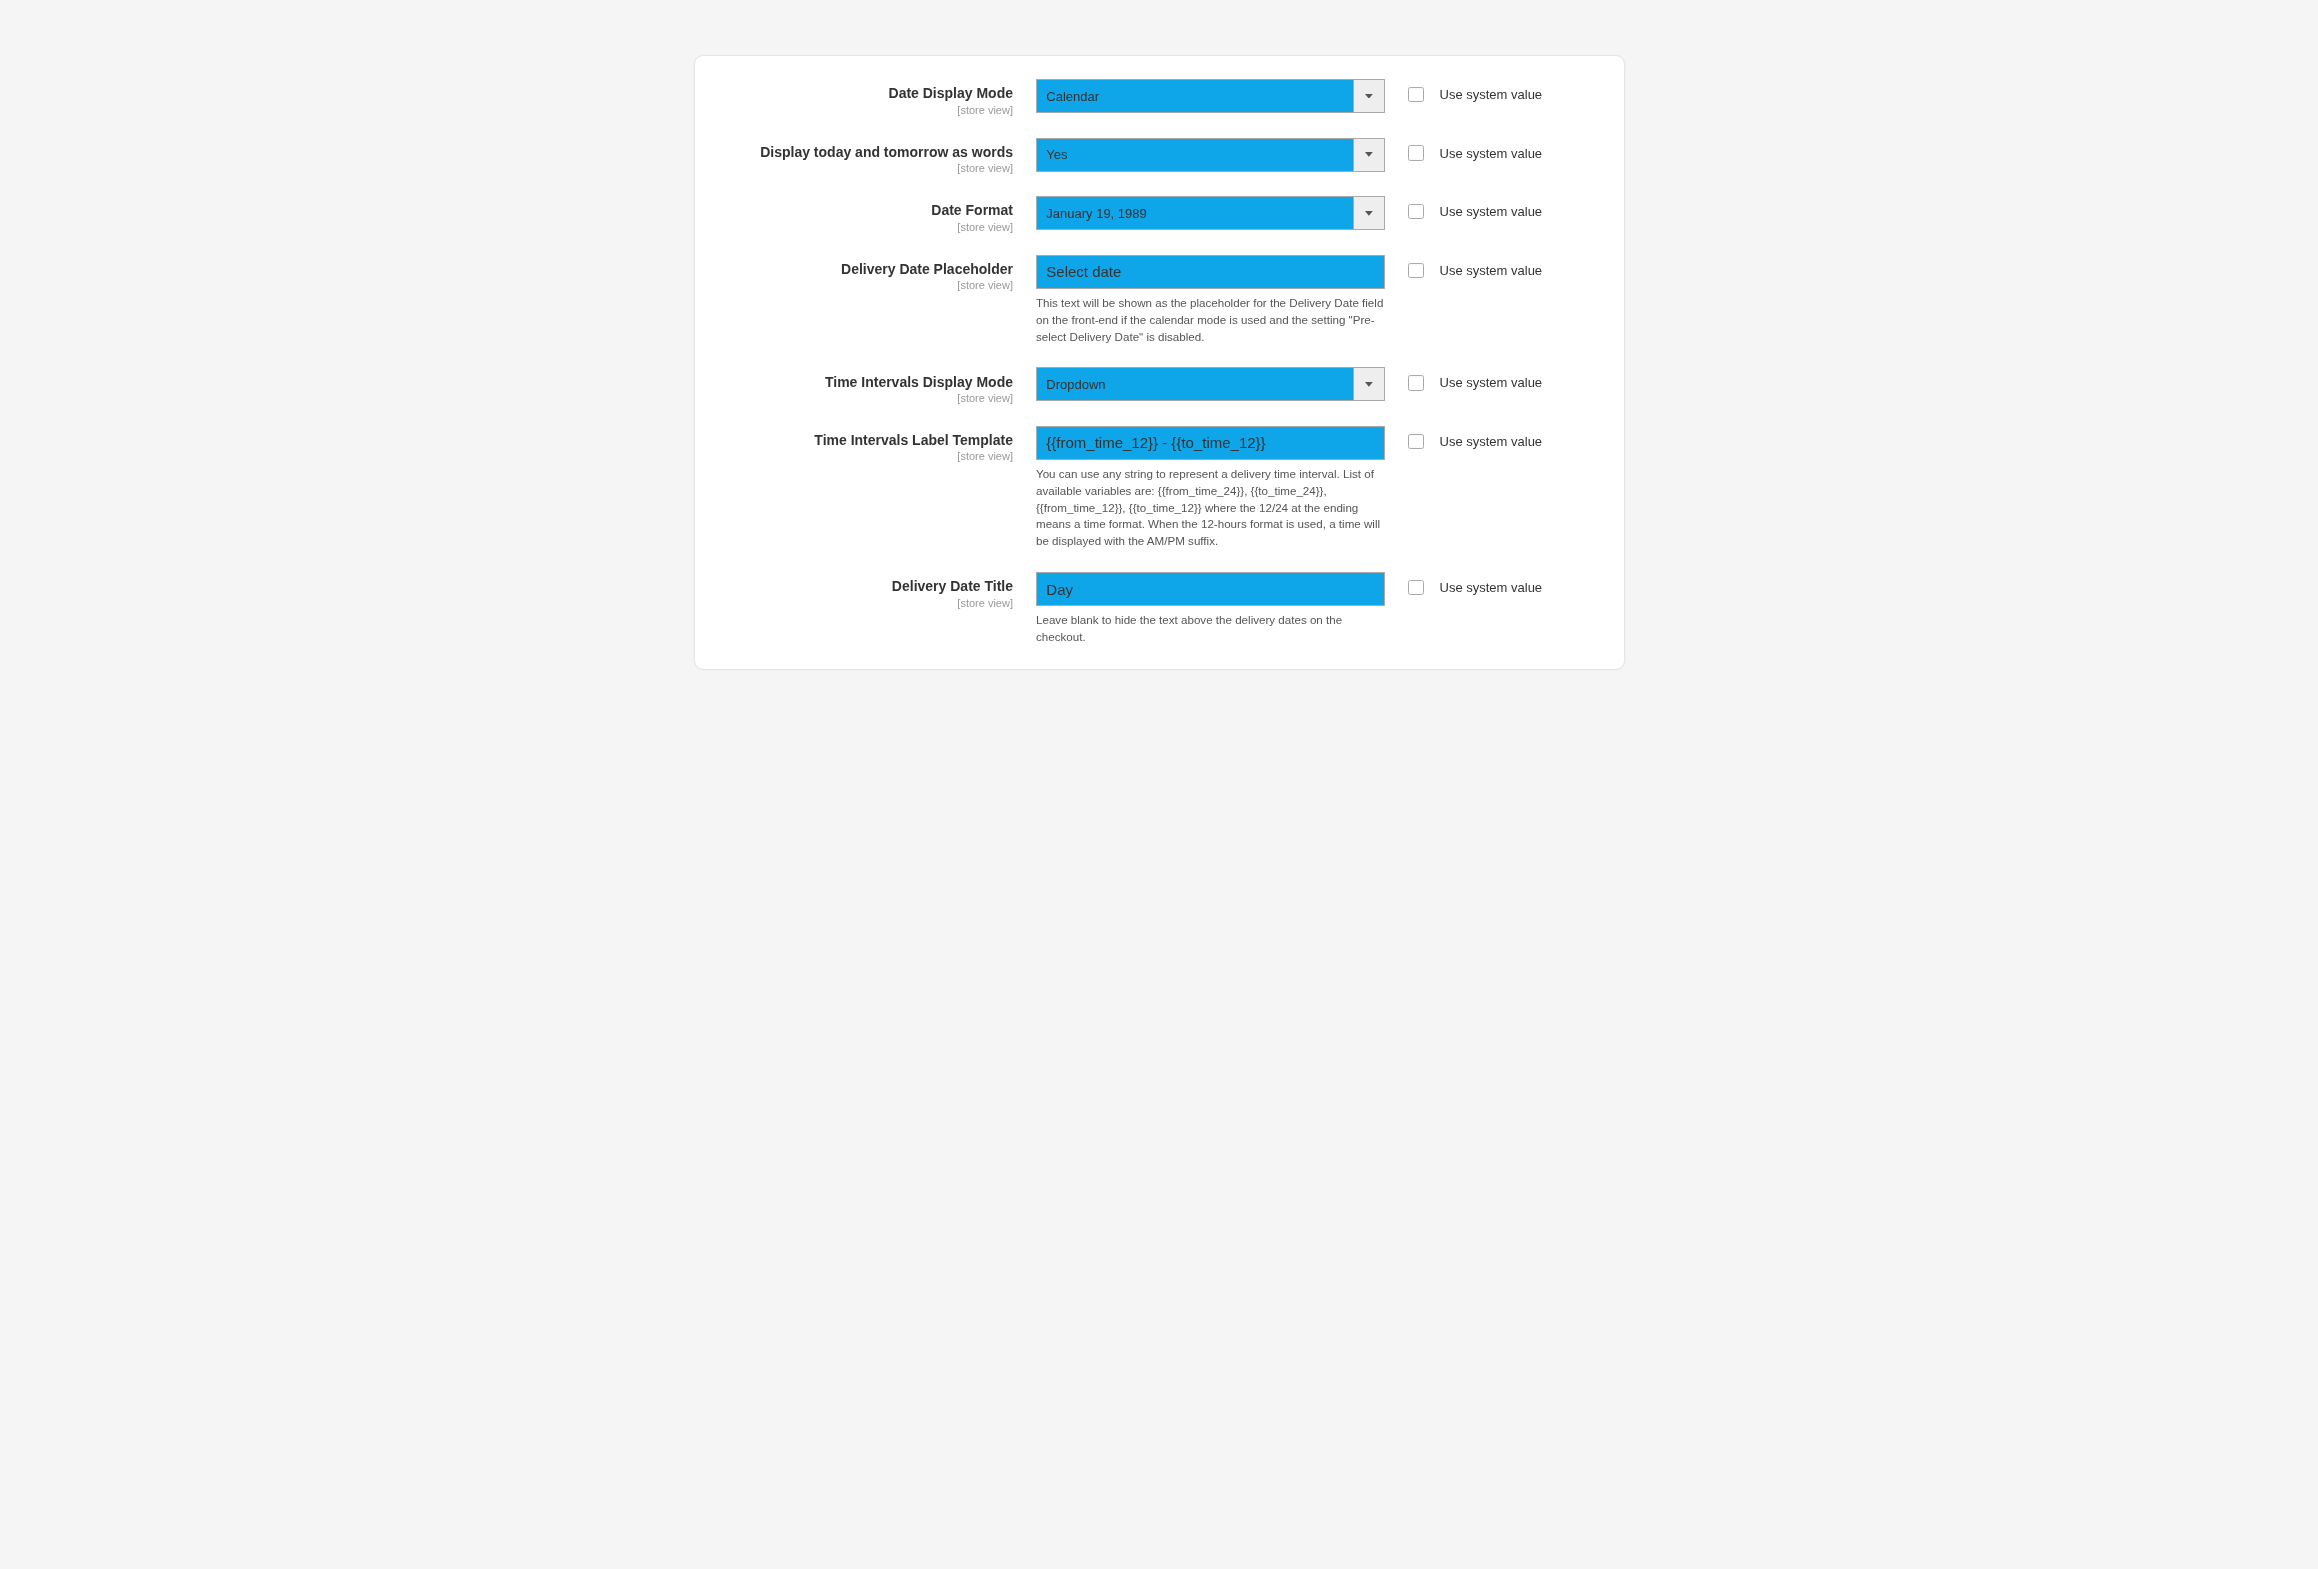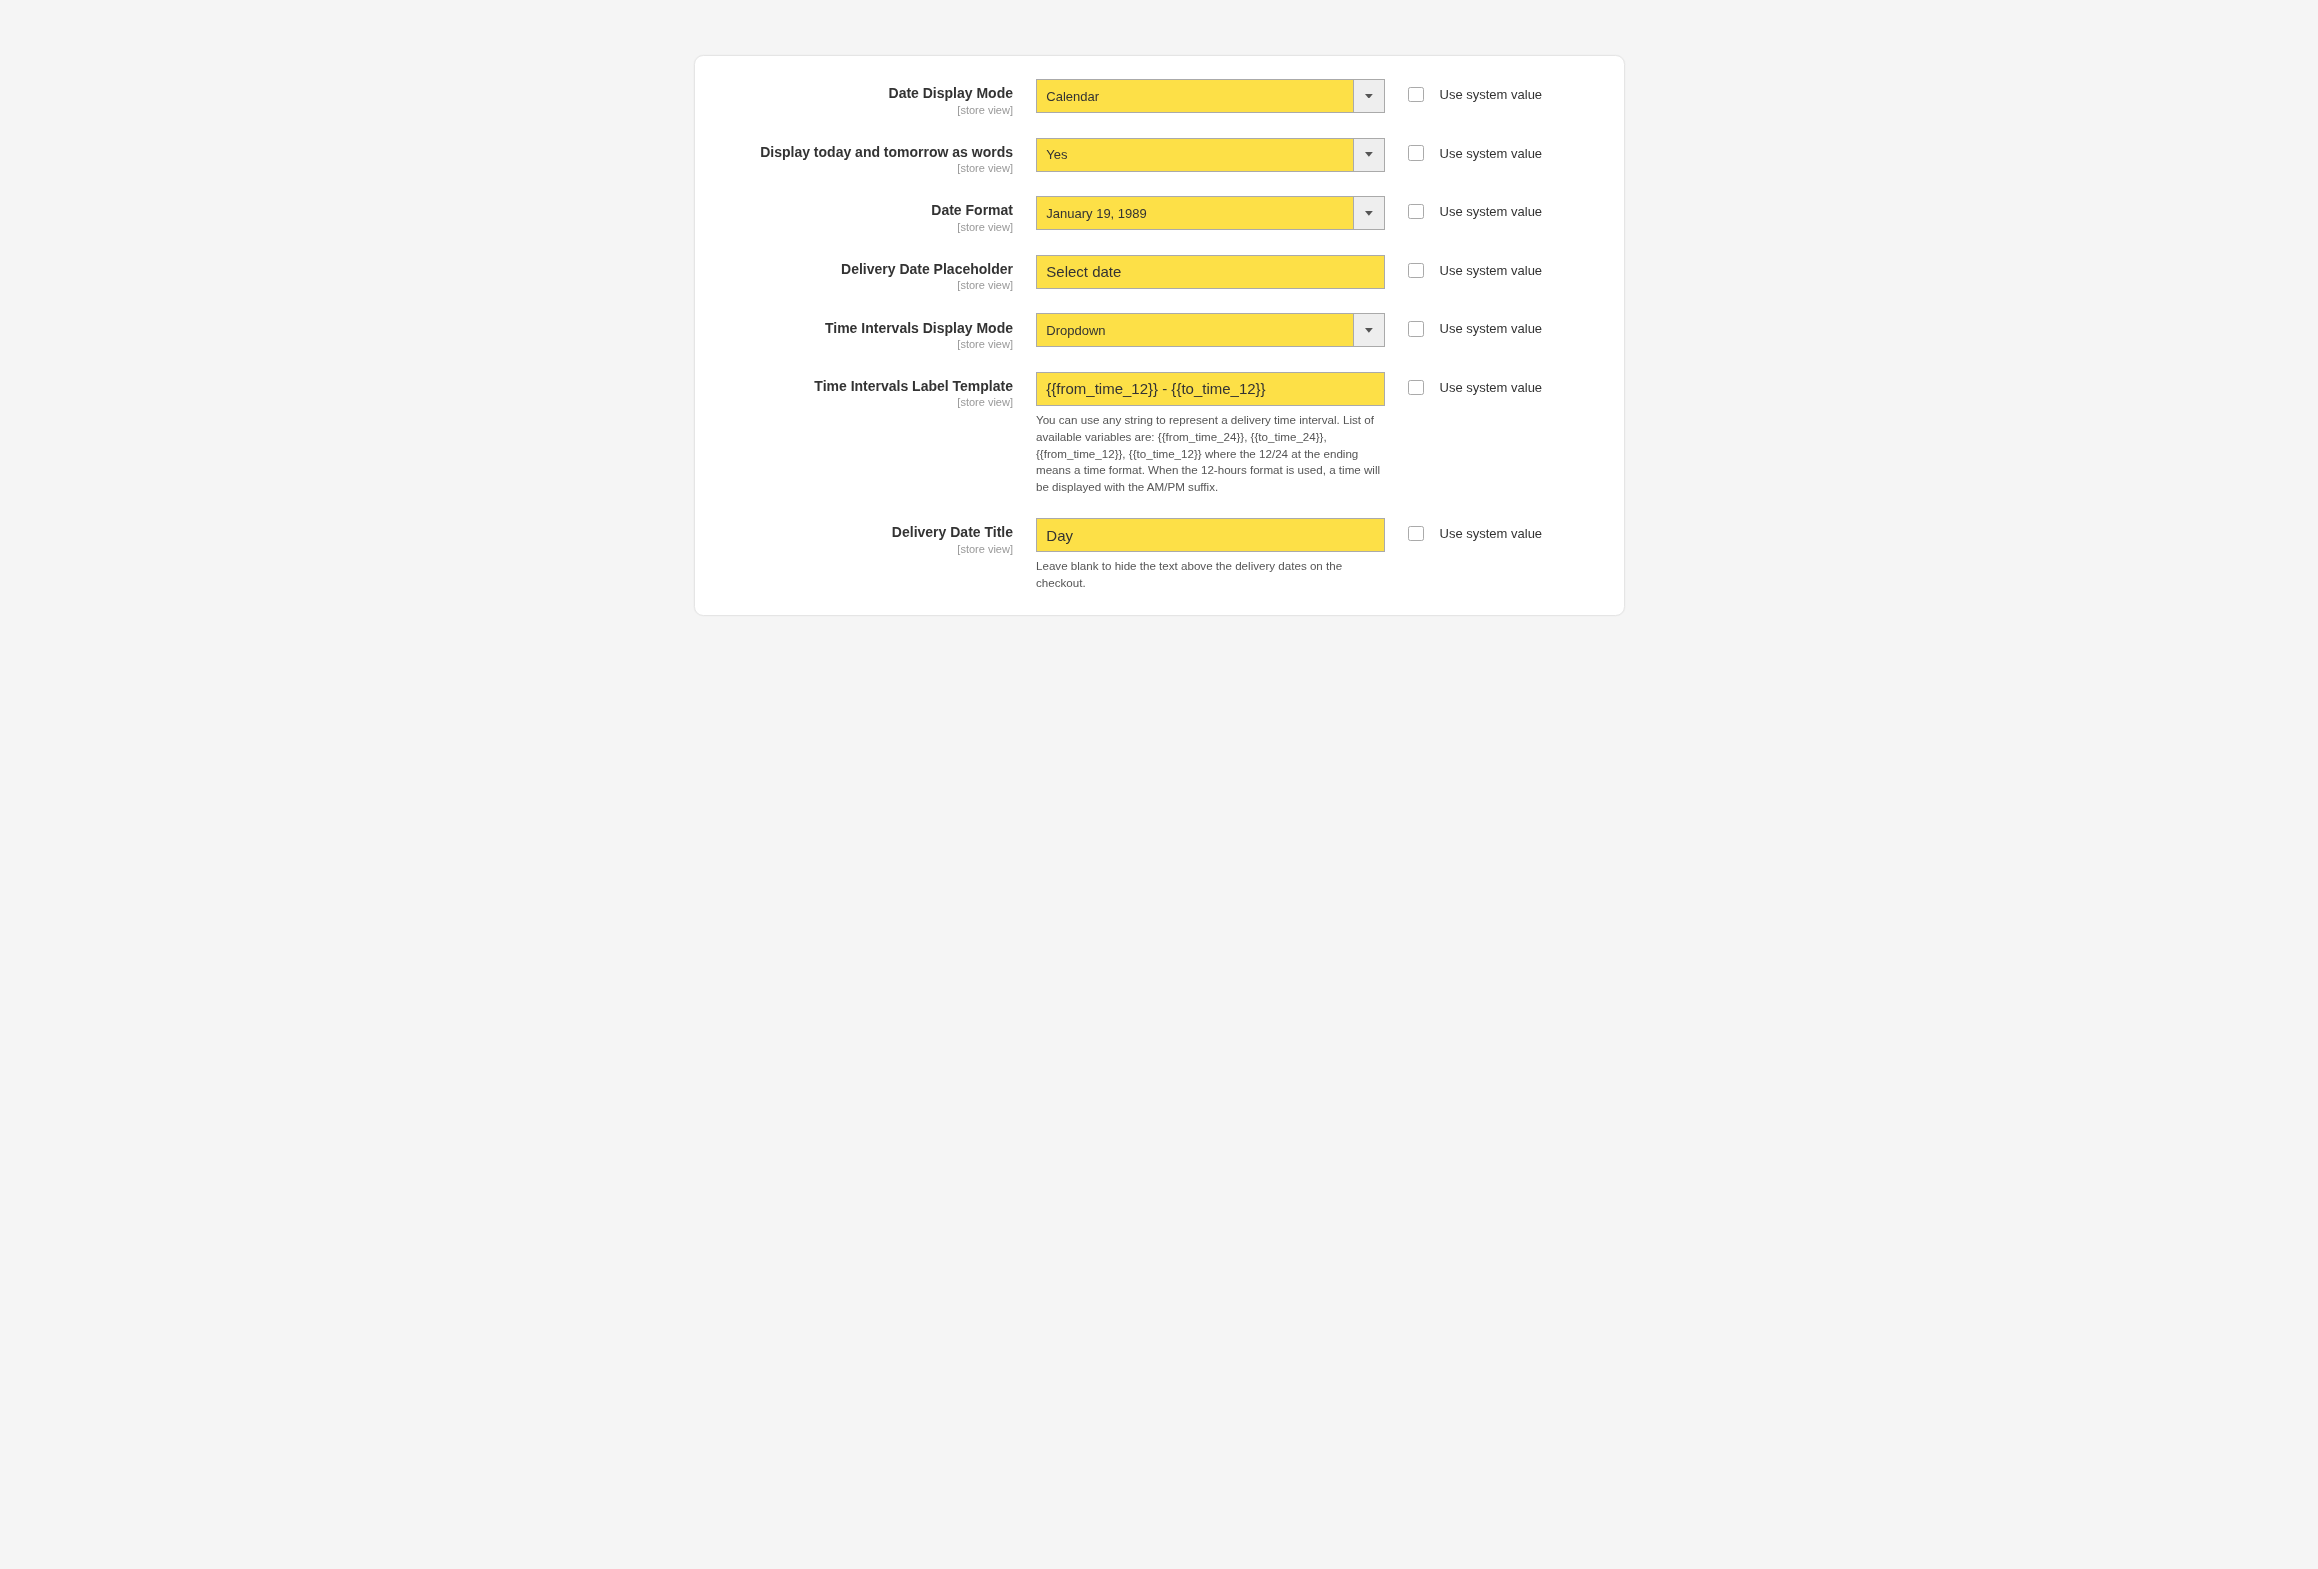--- a/index.html
+++ b/index.html
@@ -44,21 +44,21 @@
     margin-top: 1.6px;
   }
   .control-col {
     width: 349px;
     flex-shrink: 0;
   }
   .input-text, .select-wrap {
     width: 100%;
     height: 34px;
     border: 0.8px solid #aaa;
-    background: #fde047;
+    background: #0ea5e9;
     font-size: 13px;
     color: #333;
     padding: 0 9.3px;
     display: flex;
     align-items: center;
     position: relative;
   }
   .select-wrap {
     padding-right: 34px;
     cursor: pointer;
@@ -187,20 +187,21 @@
 
   <div class="field-row">
     <div class="label-col">
       <div class="field-label">Delivery Date Placeholder</div>
       <div class="scope">[store view]</div>
     </div>
     <div class="control-col">
       <div class="input-text">
         <input type="text" value="Select date" style="">
       </div>
+      <div class="help">This text will be shown as the placeholder for the Delivery Date field on the front-end if the calendar mode is used and the setting "Pre-select Delivery Date" is disabled.</div>
     </div>
     <div class="checkbox-col">
       <div class="checkbox"></div>
       <span class="checkbox-label">Use system value</span>
     </div>
   </div>
 
   <div class="field-row">
     <div class="label-col">
       <div class="field-label">Time Intervals Display Mode</div>

